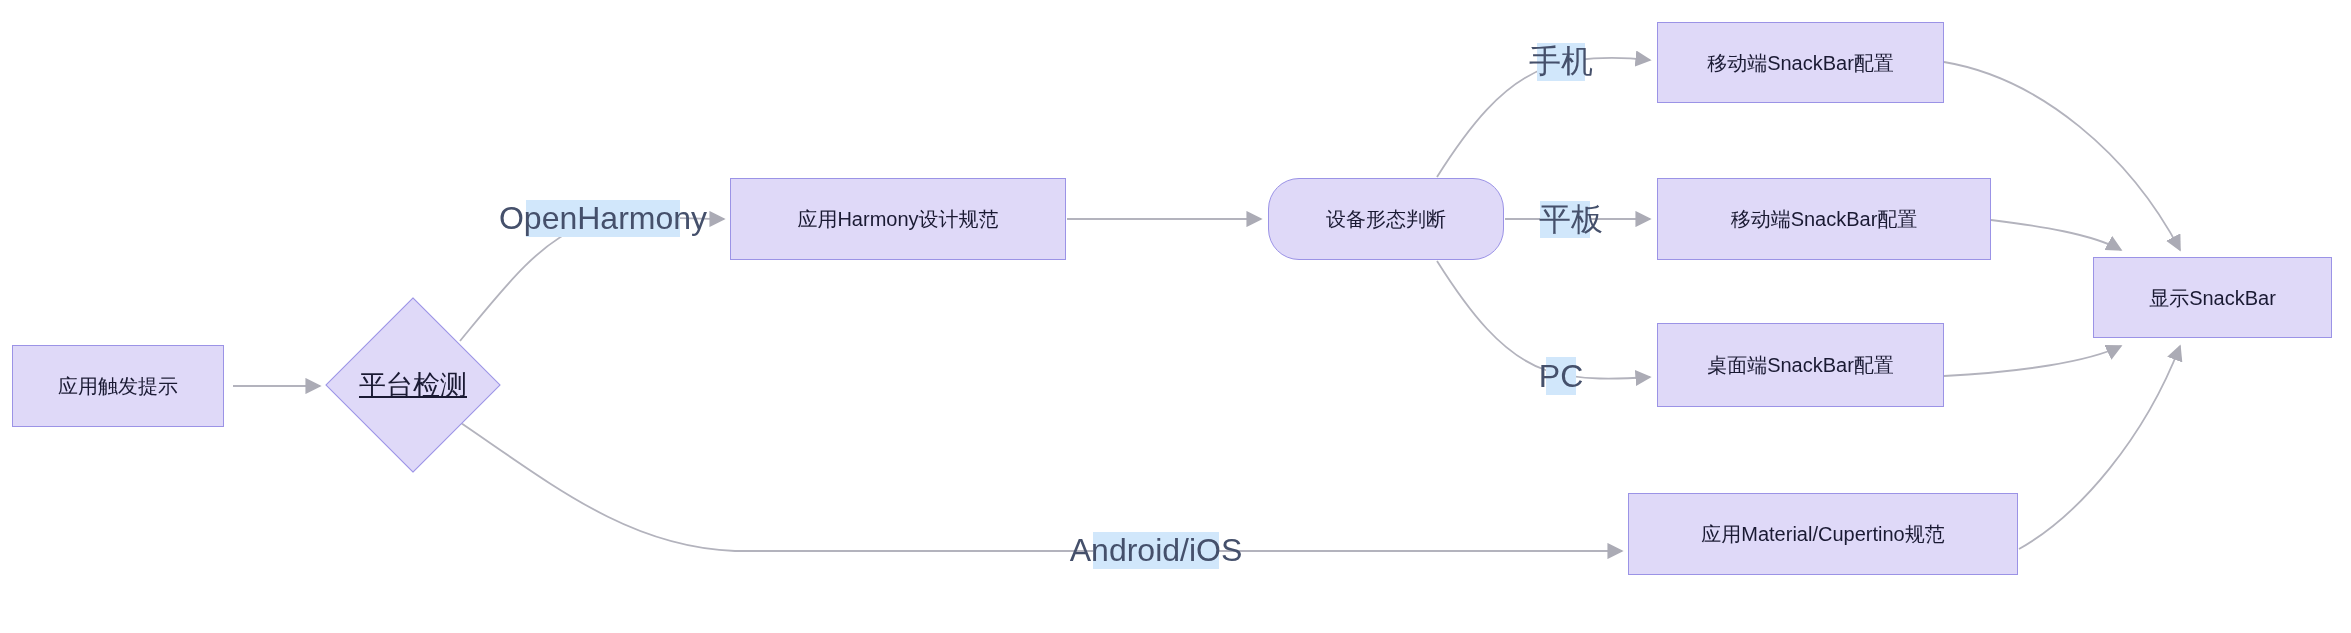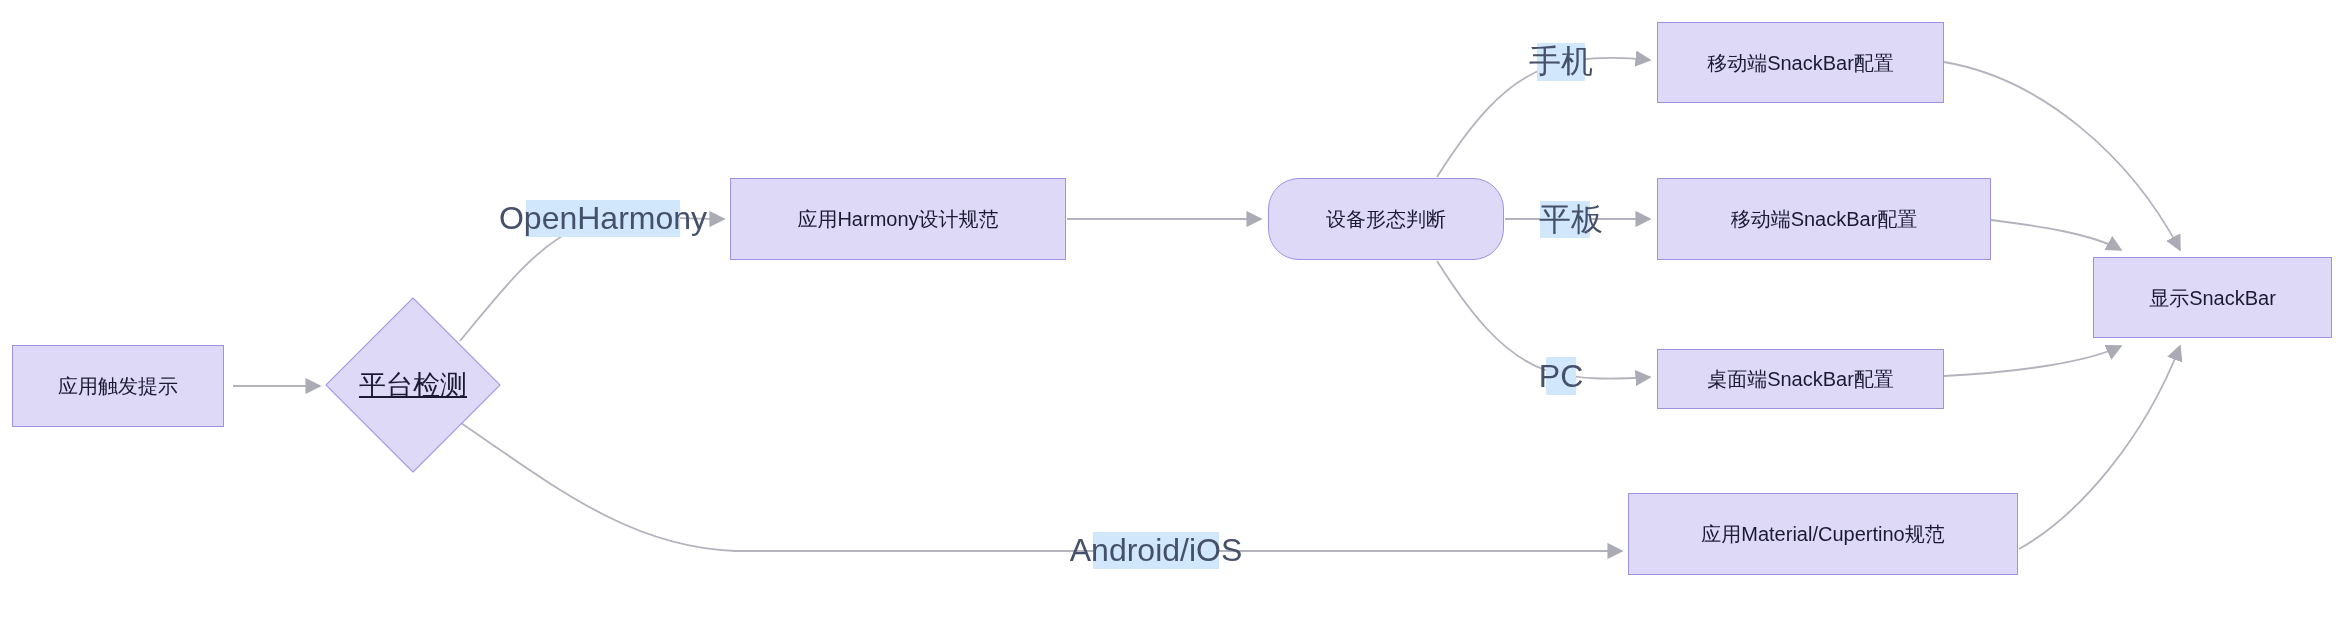--- a/index.html
+++ b/index.html
@@ -91,21 +91,21 @@
 </div>
 
 <div class="node" style="left:1657px;top:22px;width:287px;height:81px;">
   <span>移动端SnackBar配置</span>
 </div>
 
 <div class="node" style="left:1657px;top:178px;width:334px;height:82px;">
   <span>移动端SnackBar配置</span>
 </div>
 
-<div class="node" style="left:1657px;top:349px;width:287px;height:60px;">
+<div class="node" style="left:1657px;top:323px;width:287px;height:84px;">
   <span>桌面端SnackBar配置</span>
 </div>
 
 <div class="node" style="left:1628px;top:493px;width:390px;height:82px;padding:0 8px;">
   <span>应用Material/Cupertino规范</span>
 </div>
 
 <div class="node" style="left:2093px;top:257px;width:239px;height:81px;">
   <span>显示SnackBar</span>
 </div>

